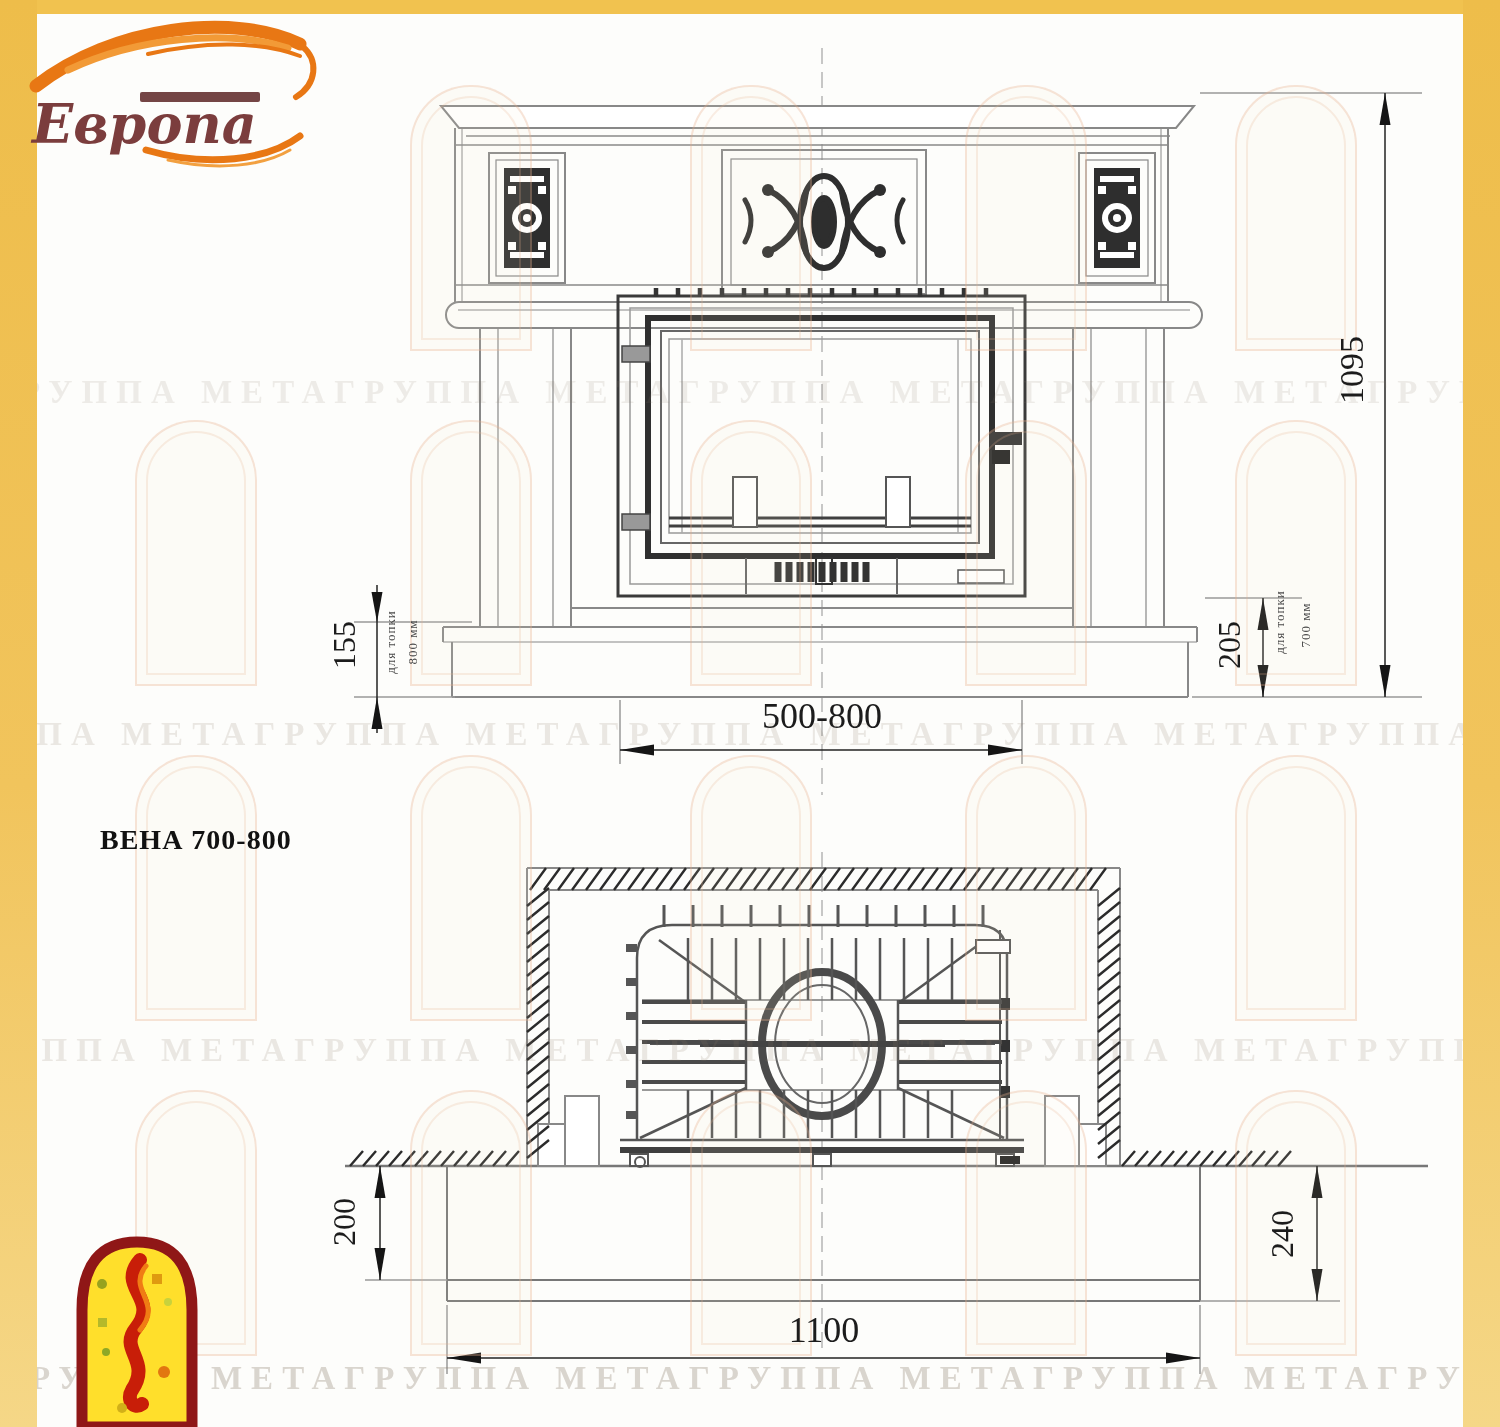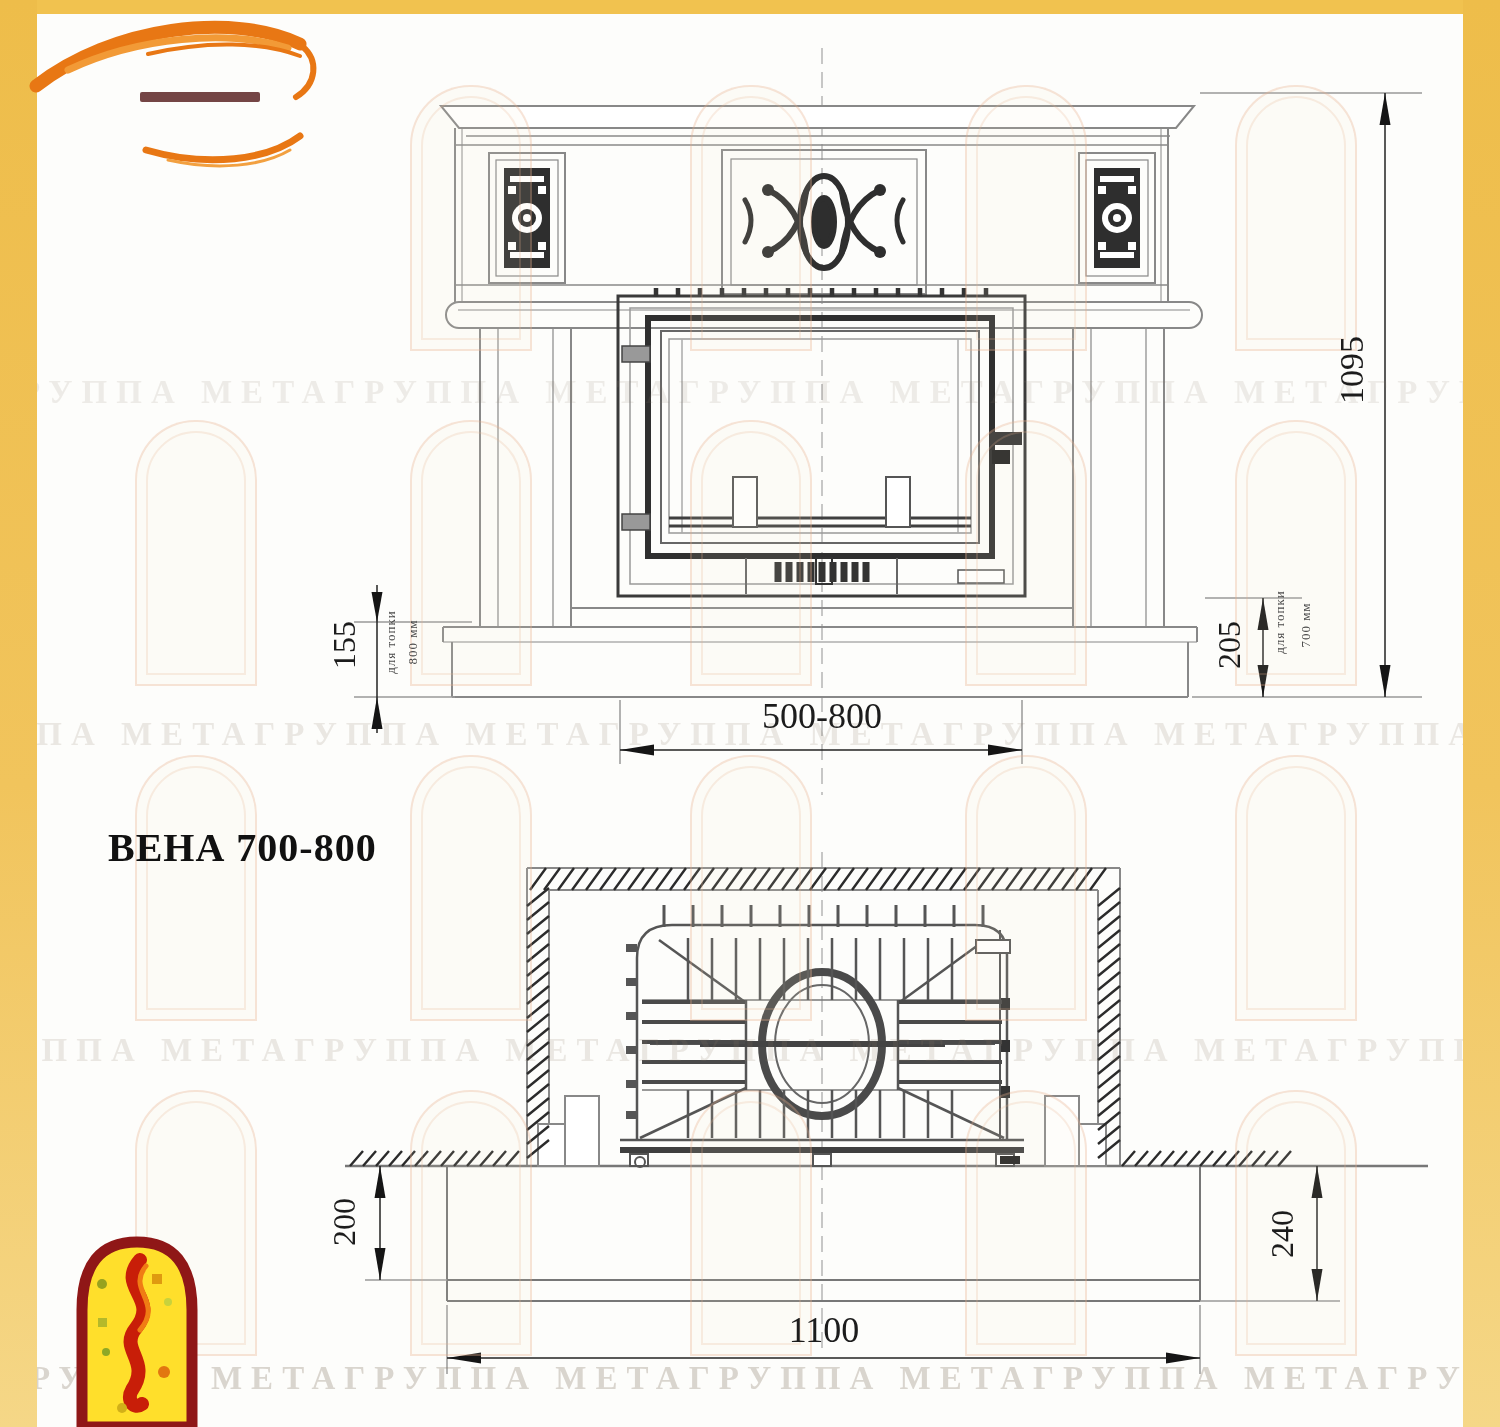--- a/index.html
+++ b/index.html
@@ -300,21 +300,21 @@
     <div class="arch" style="left: 965px; top: 755px; width: 118px; height: 262px;"></div>
     <div class="arch" style="left: 1235px; top: 755px; width: 118px; height: 262px;"></div>
     <div class="arch" style="left: 135px; top: 1090px; width: 118px; height: 262px;"></div>
     <div class="arch" style="left: 410px; top: 1090px; width: 118px; height: 262px;"></div>
     <div class="arch" style="left: 690px; top: 1090px; width: 118px; height: 262px;"></div>
     <div class="arch" style="left: 965px; top: 1090px; width: 118px; height: 262px;"></div>
     <div class="arch" style="left: 1235px; top: 1090px; width: 118px; height: 262px;"></div>
   </div>
 
 <div class="layer labels">
-  <div class="title" style="left:108px;top:824px;font-size:40px;">ВЕНА 700-800</div>
+  <div class="title" style="left:100px;top:824px;font-size:28px;">ВЕНА 700-800</div>
 
   <div class="dim rot" style="left:1352px;top:370px;font-size:34px;">1095</div>
 
   <div class="dim rot" style="left:344px;top:645px;font-size:32px;">155</div>
   <div class="dim rot note" style="left:391px;top:642px;font-size:13px;">для топки</div>
   <div class="dim rot note" style="left:413px;top:642px;font-size:13px;">800 мм</div>
 
   <div class="dim rot" style="left:1229px;top:645px;font-size:32px;">205</div>
   <div class="dim rot note" style="left:1280px;top:622px;font-size:13px;">для топки</div>
   <div class="dim rot note" style="left:1306px;top:625px;font-size:13px;">700 мм</div>
@@ -335,20 +335,21 @@
     <g fill="none" stroke-linecap="round">
       <path d="M8,82 C85,22 205,8 272,40" stroke="#e87714" stroke-width="13"></path>
       <path d="M40,66 C110,33 200,25 260,44" stroke="#f29a36" stroke-width="7"></path>
       <path d="M120,50 C180,36 235,38 272,52" stroke="#e87714" stroke-width="4"></path>
       <path d="M274,42 C291,56 289,80 268,93" stroke="#e87714" stroke-width="6"></path>
       <path d="M118,146 C180,164 240,156 272,132" stroke="#e87714" stroke-width="7"></path>
       <path d="M140,156 C190,167 235,162 262,146" stroke="#f2a040" stroke-width="3"></path>
     </g>
     <rect x="112" y="88" width="120" height="10" rx="2" fill="#5c2525" opacity="0.85"></rect>
   </svg>
+  <div class="logo-text">Европа</div>
 </div>
 
 <div class="corner-icon">
   <svg width="122" height="195" viewBox="0 0 122 195">
     <path d="M6,195 L6,78 Q6,10 61,10 Q116,10 116,78 L116,195 Z" fill="#ffdf2b" stroke="#8f1717" stroke-width="11"></path>
     <path d="M64,28 C40,56 84,66 60,96 C42,118 76,128 56,158 C50,168 58,178 66,172" fill="none" stroke="#c81e08" stroke-width="14" stroke-linecap="round"></path>
     <path d="M70,34 C50,58 88,70 64,98" fill="none" stroke="#f07c14" stroke-width="5" stroke-linecap="round"></path>
     <circle cx="26" cy="52" r="5" fill="#97a21f"></circle>
     <circle cx="92" cy="70" r="4" fill="#c8d23c"></circle>
     <circle cx="30" cy="120" r="4" fill="#8fa826"></circle>

